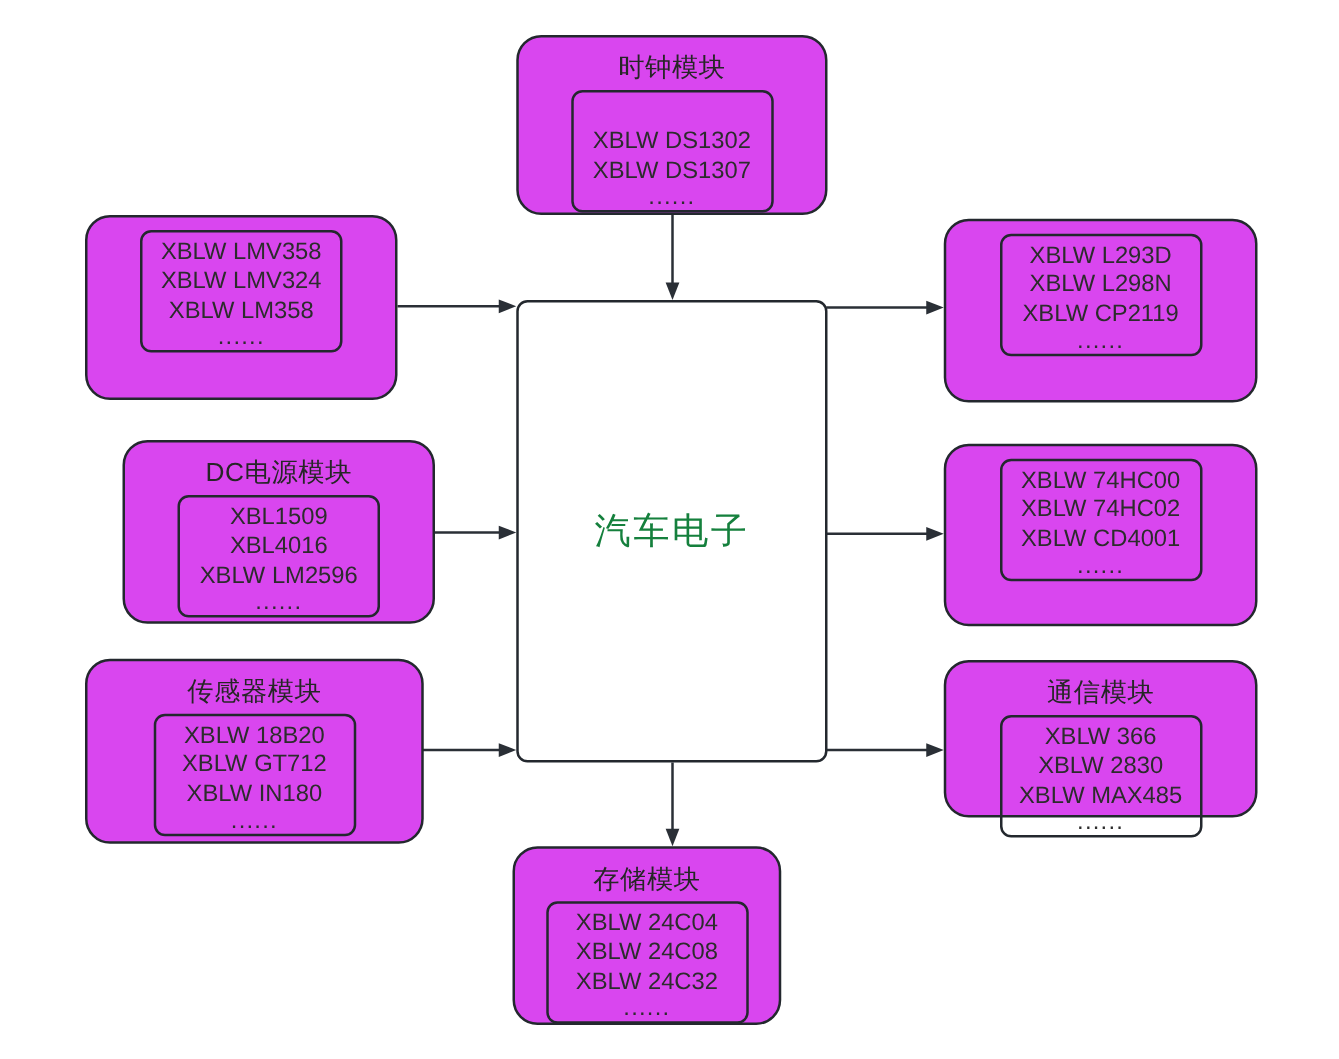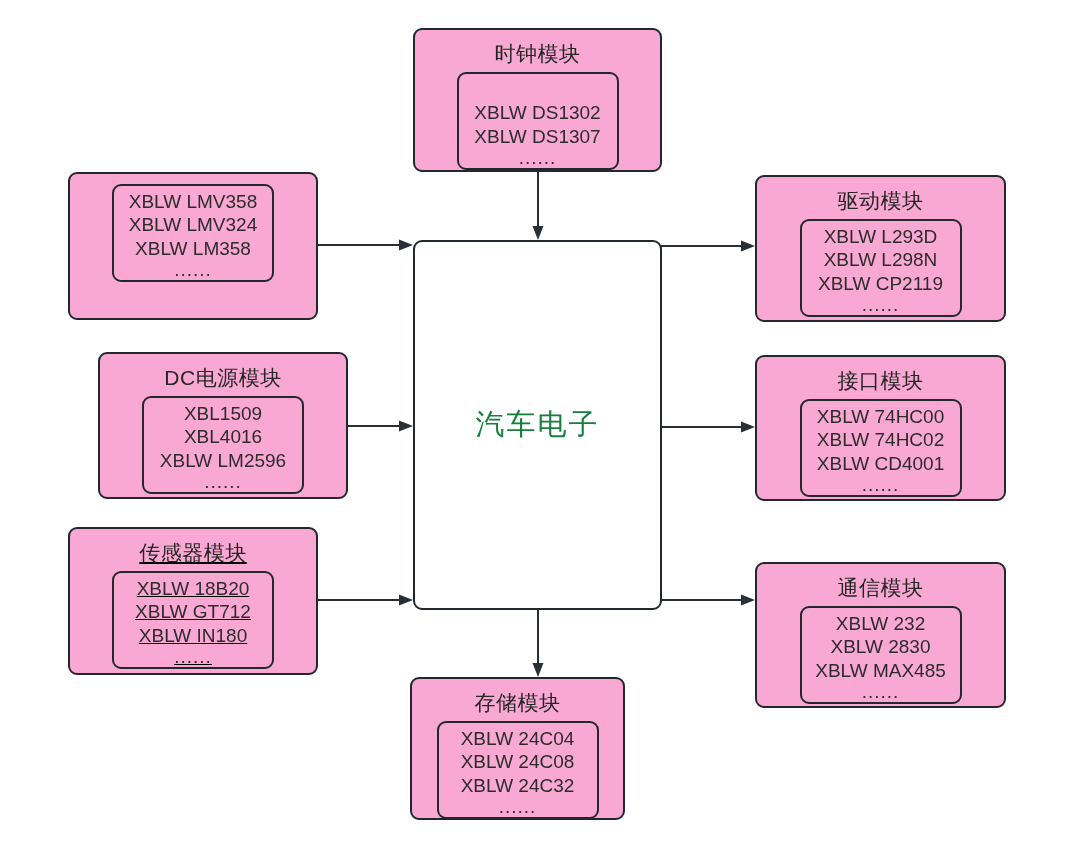--- a/index.html
+++ b/index.html
@@ -19,23 +19,23 @@
     position: absolute;
     left: 0;
     top: 0;
     width: 1071px;
     height: 847px;
     pointer-events: none;
   }
   .node {
     position: absolute;
     box-sizing: border-box;
-    background: #f9a8d4;
+    background: #d946ef;
     border: 2.5px solid #23282e;
-    border-radius: 9px;
+    border-radius: 20px;
     padding-top: 8px;
   }
   .node-title {
     height: 32px;
     display: flex;
     align-items: center;
     justify-content: center;
     font-size: 21px;
     color: #262626;
     letter-spacing: 0.5px;
@@ -80,24 +80,24 @@
   #center-title {
     font-size: 29px;
     color: #15803d;
     letter-spacing: 2px;
     white-space: nowrap;
   }
   
   #node-clock     { left: 413px; top:  28px; width: 249px; height: 144px; }
   #node-opamp     { left:  68px; top: 172px; width: 250px; height: 148px; }
   #node-dc-power  { left:  68px; top: 352px; width: 250px; height: 147px; margin-left: 30px; }
-  #node-sensor    { left:  68px; top: 527px; width: 250px; height: 148px; text-decoration: underline; }
+  #node-sensor    { left:  68px; top: 527px; width: 271px; height: 148px; }
   #node-driver    { left: 755px; top: 175px; width: 251px; height: 147px; }
   #node-interface { left: 755px; top: 355px; width: 251px; height: 146px; }
-  #node-comm      { left: 755px; top: 562px; width: 251px; height: 146px; }
+  #node-comm      { left: 755px; top: 528px; width: 251px; height: 126px; }
   #node-storage   { left: 410px; top: 677px; width: 215px; height: 143px; }
 </style>
 </head>
 <body>
 
 <div id="canvas">
 
   <svg id="edges" viewBox="0 0 1071 847">
     <g stroke="#2a2f36" stroke-width="2" fill="#2a2f36">
       <g>
@@ -171,43 +171,41 @@
       <div class="chip">XBLW IN180</div>
       <div class="chip dots">......</div>
     </div>
   </div>
 
   <div id="center-node">
     <span id="center-title">汽车电子</span>
   </div>
 
   <div class="node" id="node-driver">
-    <div class="node-title">驱动模块</div>
     <div class="node-inner">
       <div class="chip">XBLW L293D</div>
       <div class="chip">XBLW L298N</div>
       <div class="chip">XBLW CP2119</div>
       <div class="chip dots">......</div>
     </div>
   </div>
 
   <div class="node" id="node-interface">
-    <div class="node-title">接口模块</div>
     <div class="node-inner">
       <div class="chip">XBLW 74HC00</div>
       <div class="chip">XBLW 74HC02</div>
       <div class="chip">XBLW CD4001</div>
       <div class="chip dots">......</div>
     </div>
   </div>
 
   <div class="node" id="node-comm">
     <div class="node-title">通信模块</div>
     <div class="node-inner">
-      <div class="chip">XBLW 232</div>
+      <div class="chip">XBLW 366</div>
       <div class="chip">XBLW 2830</div>
       <div class="chip">XBLW MAX485</div>
       <div class="chip dots">......</div>
     </div>
   </div>
 
   <div class="node" id="node-storage">
     <div class="node-title">存储模块</div>
     <div class="node-inner">
       <div class="chip">XBLW 24C04</div>

